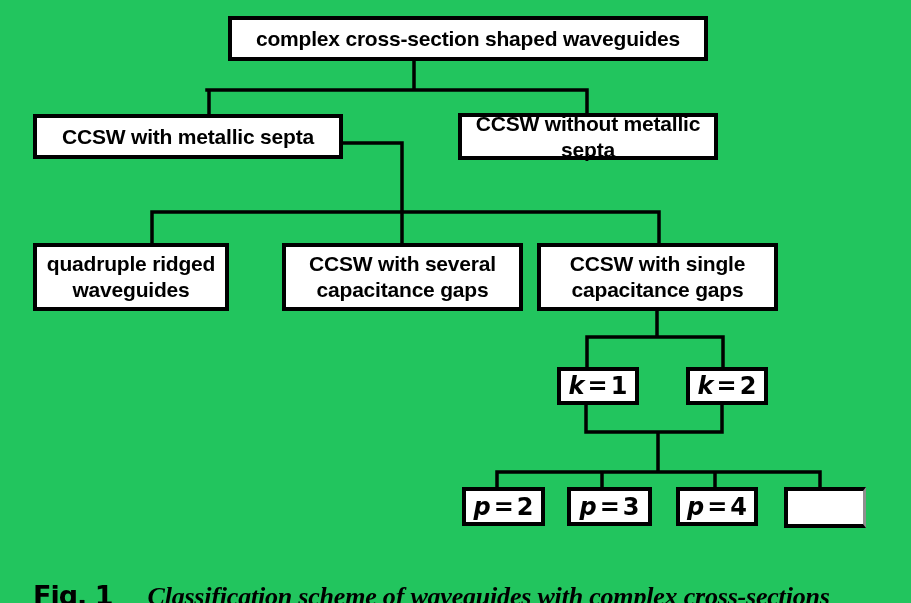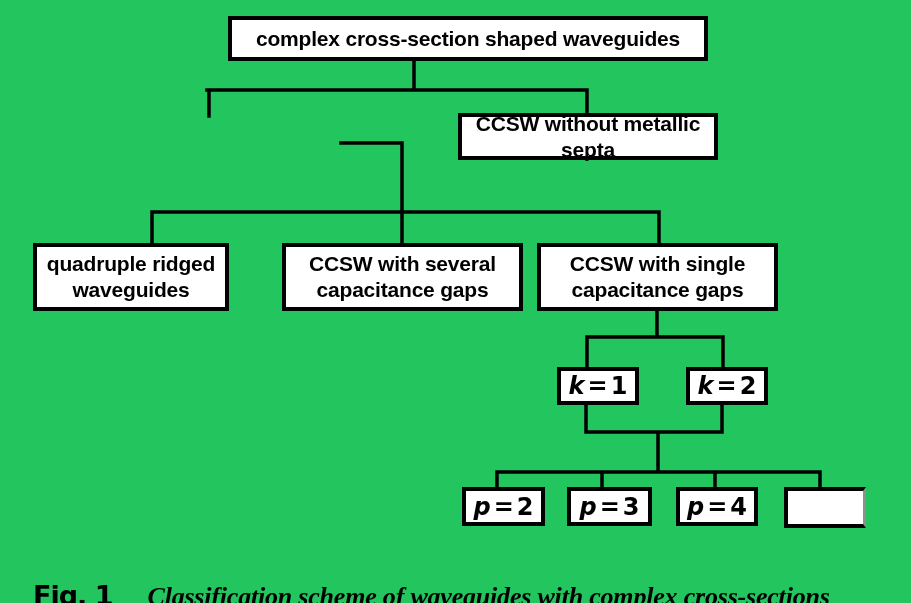--- a/index.html
+++ b/index.html
@@ -113,20 +113,23 @@
       <path d="M341,143 H402 V245 M152,212 H659 M152,212 V245 M659,212 V245"></path>
       <path d="M657,309 V337 M587,337 H723 M587,337 V369 M723,337 V369"></path>
       <path d="M586,403 V432 H722 V403 M658,432 V472 M497,472 H820 M497,472 V489 M602,472 V489 M715,472 V489 M820,472 V489"></path>
     </g>
   </svg>
 
   <div class="node n-root">
     <span class="lbl">complex cross-section shaped waveguides</span>
   </div>
 
+  <div class="node n-with-septa">
+    <span class="lbl">CCSW with metallic septa</span>
+  </div>
 
   <div class="node n-without-septa">
     <span class="lbl">CCSW without metallic septa</span>
   </div>
 
   <div class="node n-quadruple">
     <span class="lbl">quadruple ridged
 waveguides</span>
   </div>
 

